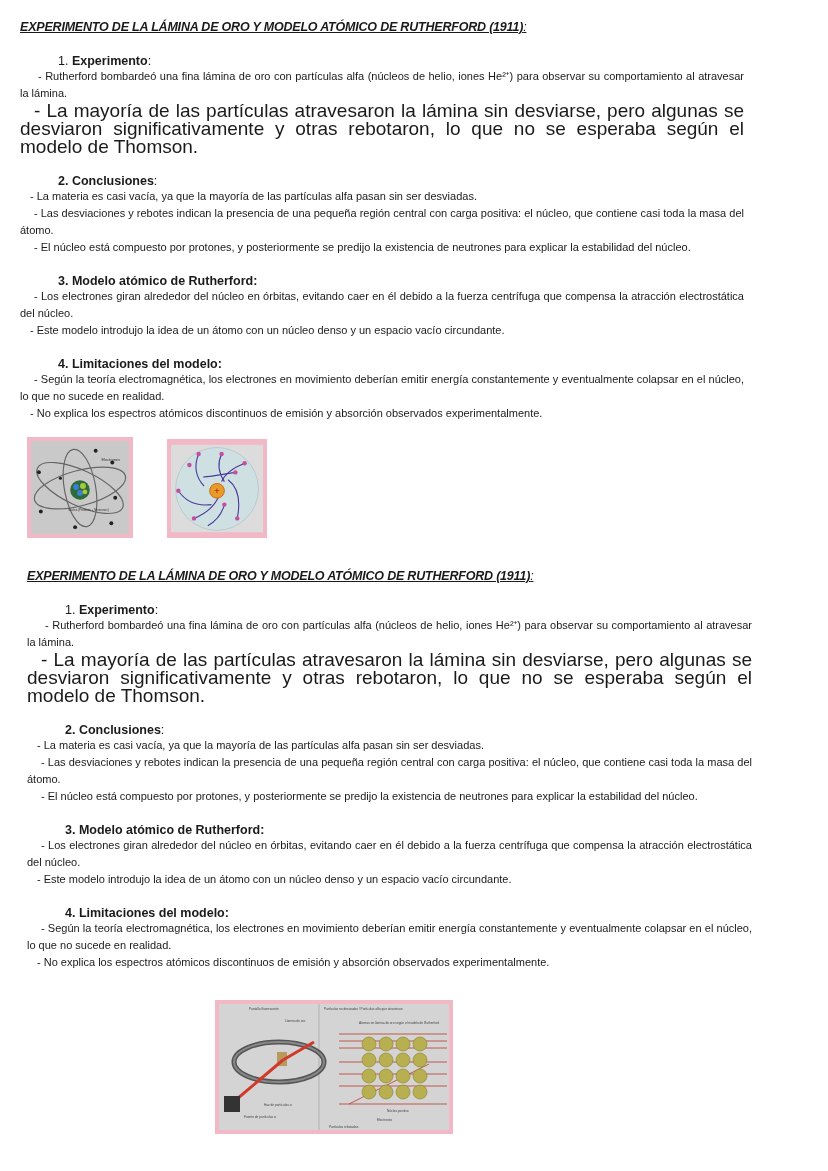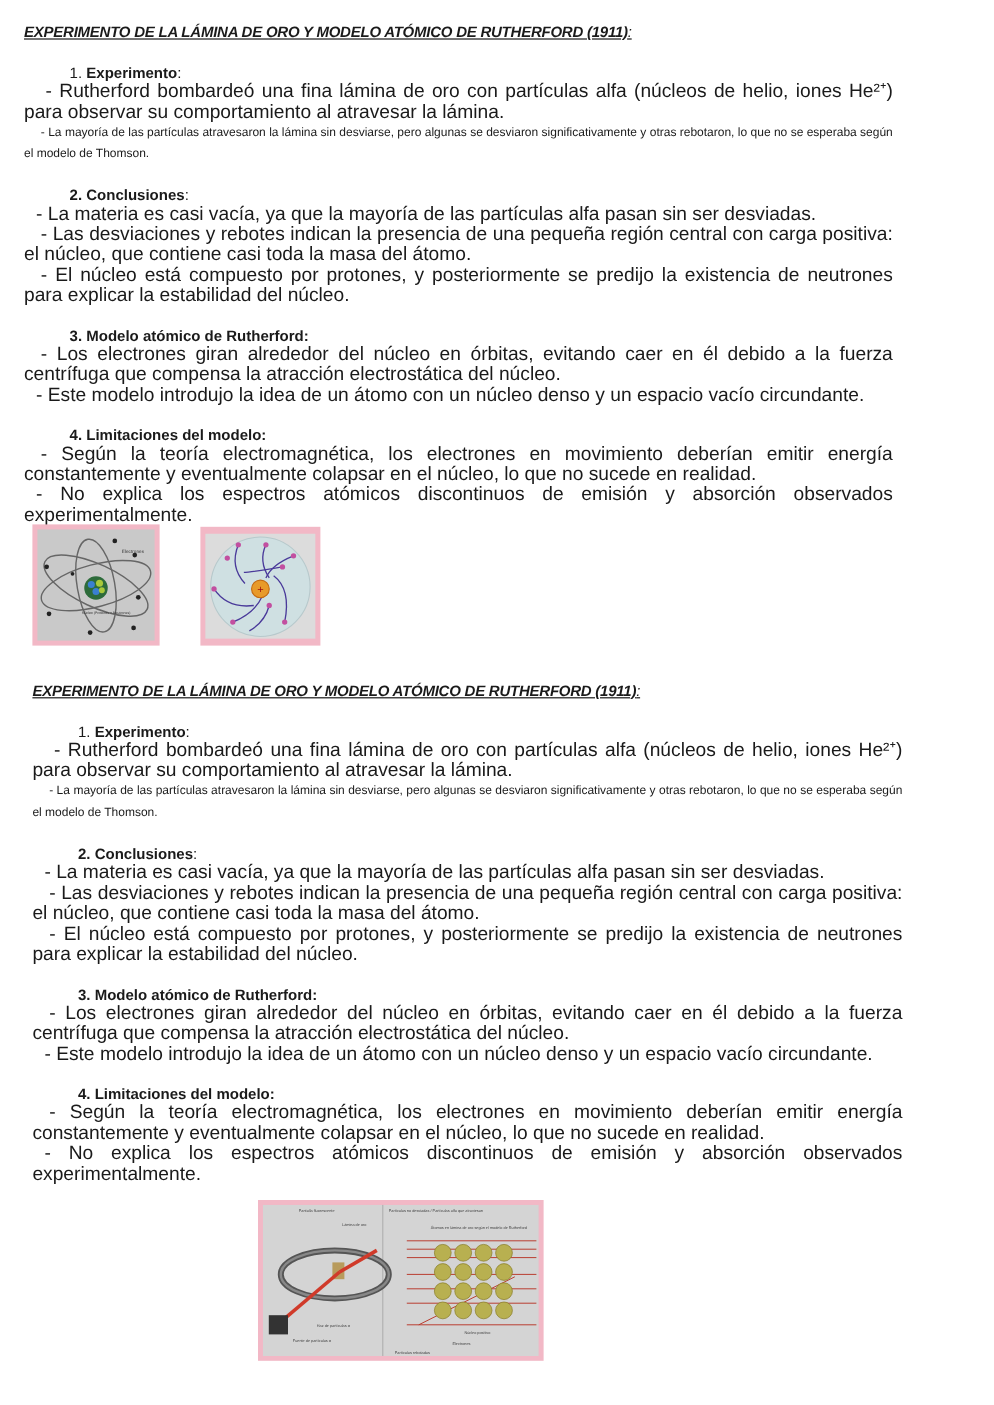--- a/index.html
+++ b/index.html
@@ -2,22 +2,22 @@
 <html><head>
 <meta charset="utf-8">
 <style>
   html,body{margin:0;padding:0;background:#fff;}
   body{width:828px;height:1171px;position:relative;overflow:hidden;font-family:"Liberation Sans",sans-serif;color:#1a1a1a;}
   .section{position:absolute;left:0;width:812px;}
   .title{font-weight:bold;font-style:italic;text-decoration:underline;font-size:12.5px;letter-spacing:-0.2px;}
   .title .colon{font-weight:normal;text-decoration:none;}
   .heading{font-size:12.5px;margin-top:14px;margin-left:38px;}
   .heading b{font-weight:bold;}
-  .para{font-size:16px;line-height:17px;text-align:justify;}
-  .para.big{font-size:10px;line-height:18px;}
+  .para{font-size:11px;line-height:17px;text-align:justify;}
+  .para.big{font-size:19px;line-height:18px;}
   .ind{display:inline-block;width:14px;}
   .ind2{display:inline-block;width:18px;}
   .imgframe{position:absolute;background:#f2b8c6;padding:4px;box-sizing:border-box;}
   .imgframe svg{display:block;width:100%;height:100%;}
 </style>
 </head>
 <body>
 
 <div class="section" style="top:20px;">
   <div style="padding-left:20px;padding-right:68px;">

